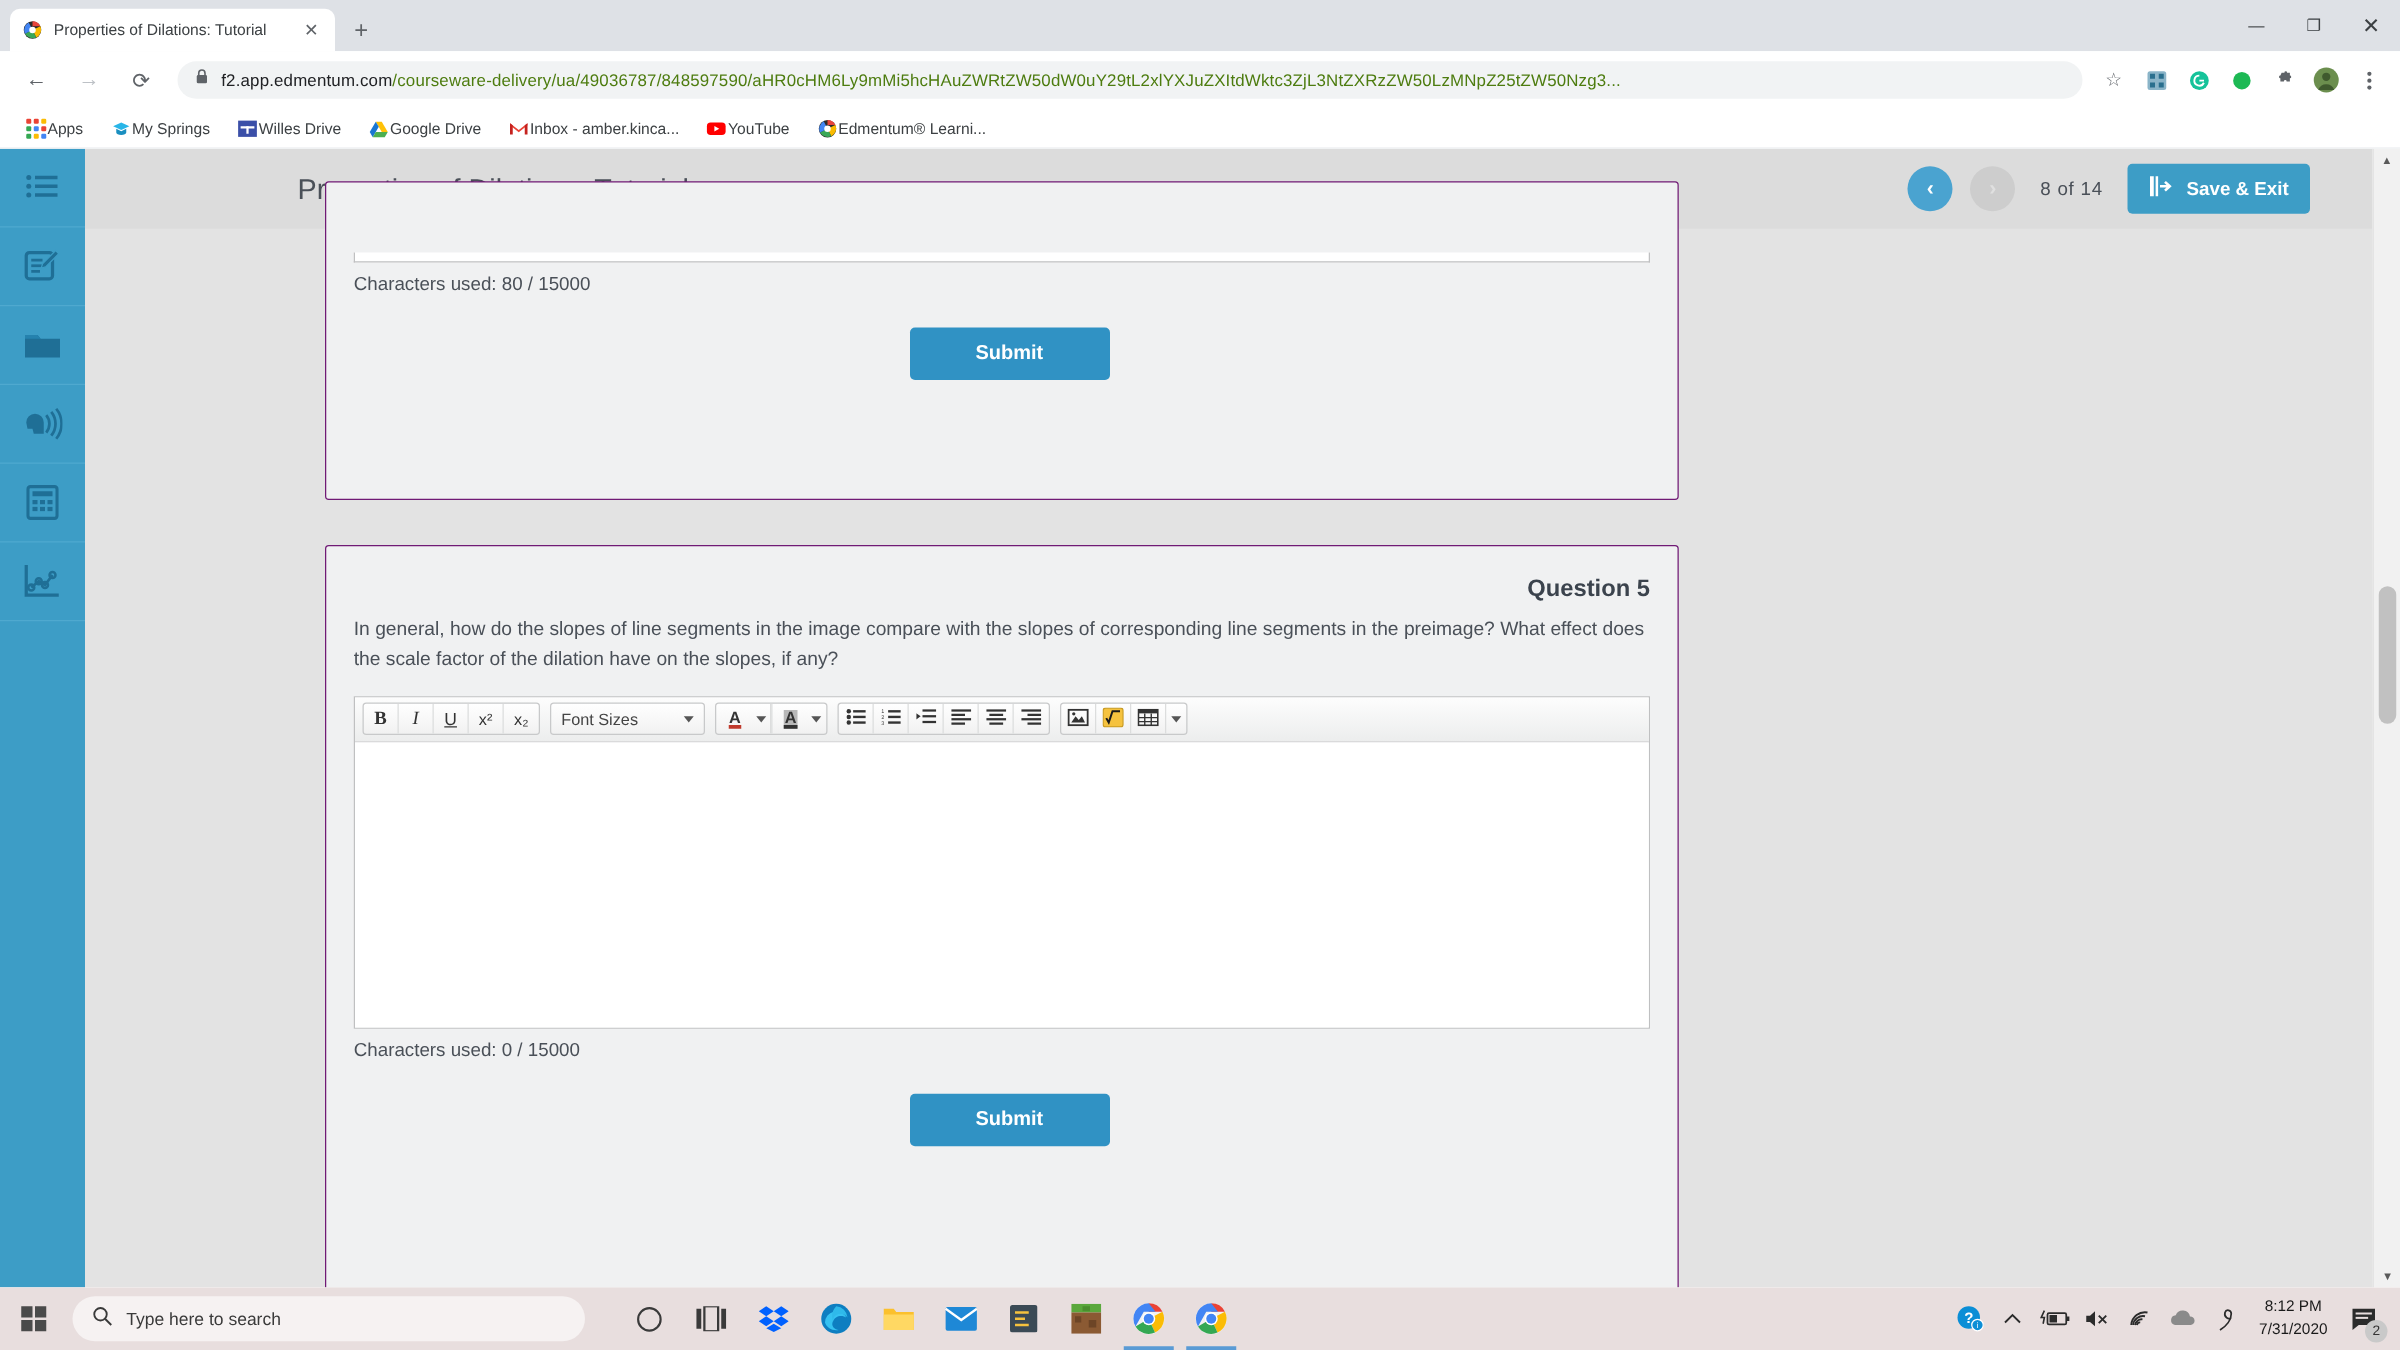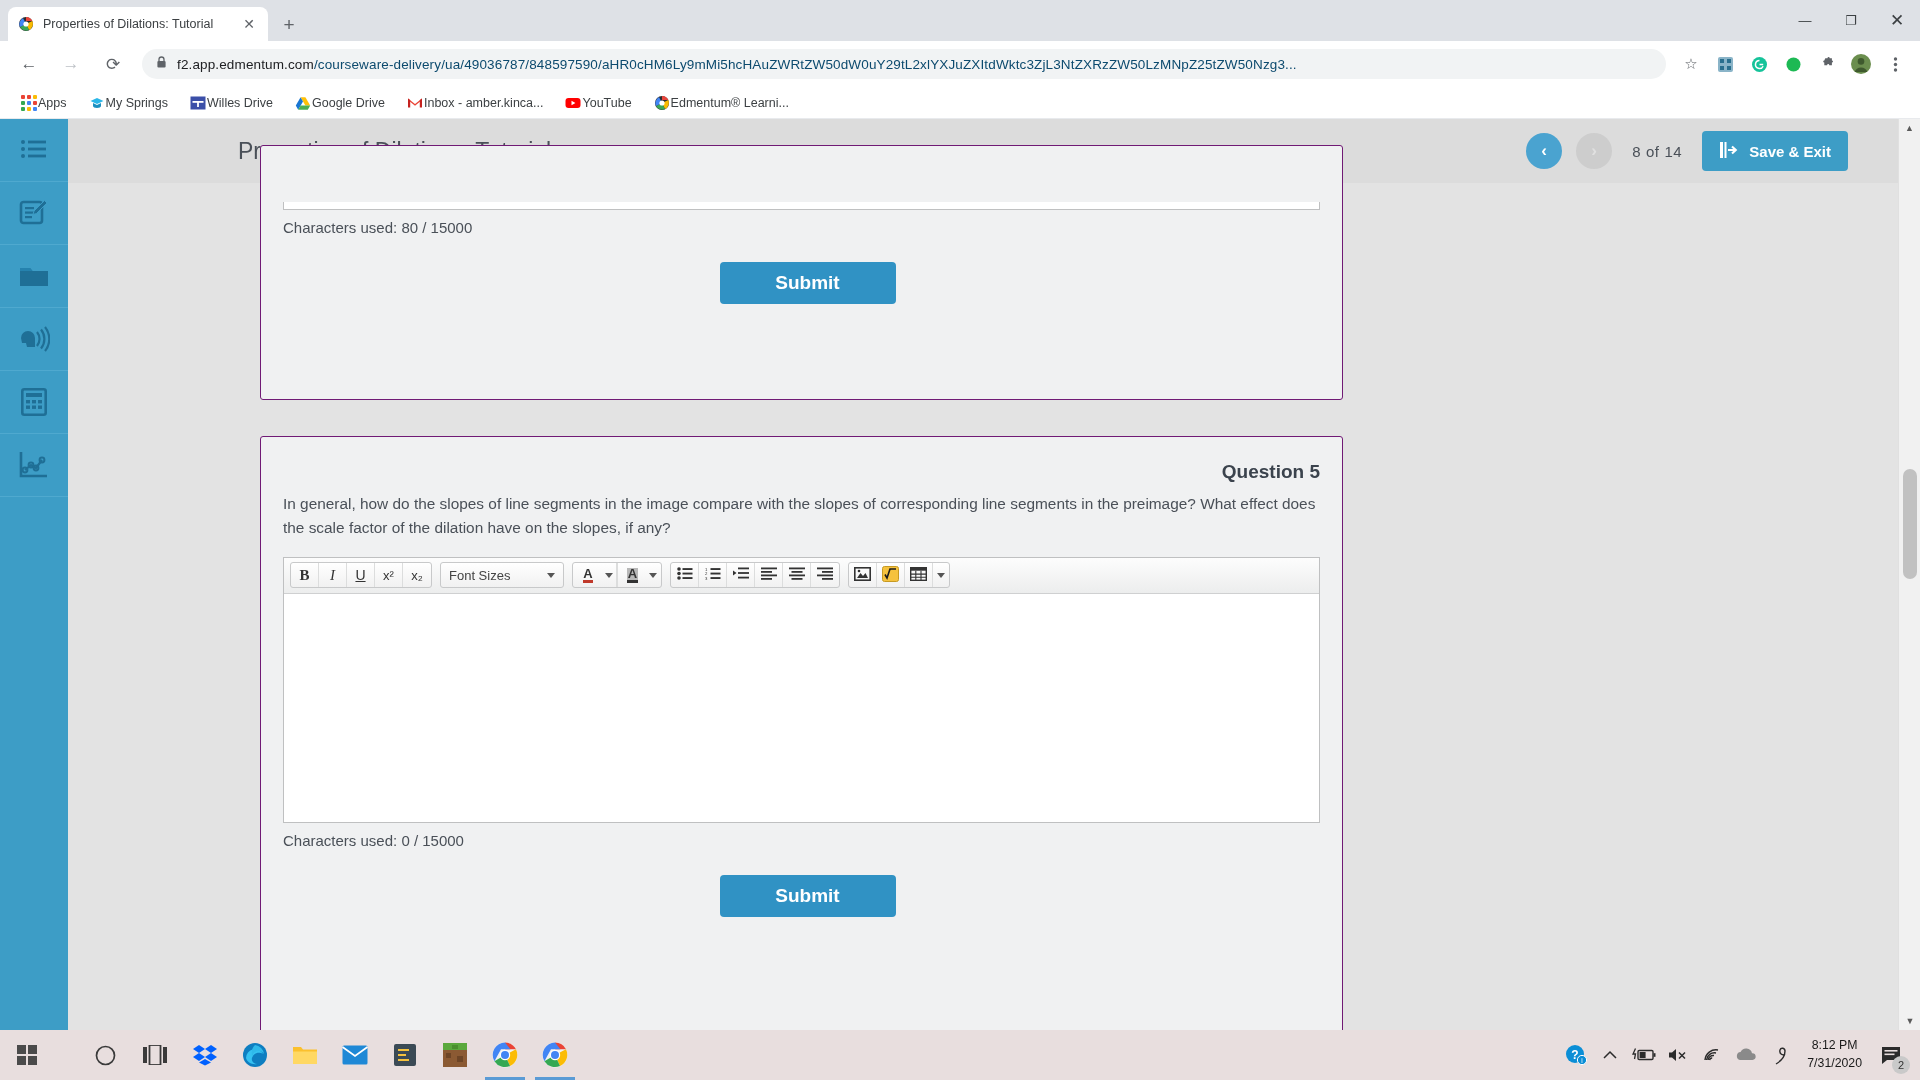--- a/index.html
+++ b/index.html
@@ -61,21 +61,21 @@
   .omnibox {
     flex: 1; height: 30px; background: #f1f3f4; border-radius: 15px;
     display: flex; align-items: center; padding: 0 14px; gap: 10px;
     margin: 0 8px; min-width: 0;
   }
   .lock-icon { flex: 0 0 11px; }
   .url-text {
     font-size: 13.5px; color: #202124; white-space: nowrap;
     overflow: hidden; text-overflow: ellipsis; flex: 1; letter-spacing: 0.01em;
   }
-  .url-text .dim { color: #0c4a6e; }
+  .url-text .dim { color: #4d7c0f; }
   .tb-icon {
     width: 28px; height: 28px; margin: 0 3px;
     display: flex; align-items: center; justify-content: center;
     font-size: 15px; color: #5f6368; flex: 0 0 auto;
   }
 
   .bookmarks-bar {
     position: absolute; top: 87px; left: 0; width: 1920px; height: 32px;
     background: #ffffff; display: flex; align-items: center;
     padding-left: 12px; gap: 0; border-bottom: 1px solid #e8eaed;
@@ -141,23 +141,23 @@
 
   .qcard {
     position: absolute; left: 192px; width: 1083px;
     background: #f0f1f2; border: 1px solid #701a75; border-radius: 3px;
   }
   .chars {
     font-size: 15px; color: #4a5058; margin: 9px 0 0 0;
   }
   .submit-wrap { display: flex; justify-content: center; margin-top: 26px; }
   .submit-btn {
-    background: #3092c4; color: #fff; width: 176px; height: 42px;
+    background: #3092c4; color: #fff; width: 160px; height: 42px;
     border-radius: 4px; display: flex; align-items: center;
-    justify-content: center; font-size: 19px; font-weight: 700; margin-left: 12px;
+    justify-content: center; font-size: 16px; font-weight: 700; margin-left: 12px;
   }
 
   .q-title { font-size: 19px; font-weight: 700; color: #3b434d; text-align: right; }
   .q-text { font-size: 15.4px; color: #4a5058; line-height: 1.55; margin-top: 9px; }
 
   
   .editor { margin-top: 17px; border: 1px solid #bfc0c1; background:#fff; }
   .etoolbar {
     height: 36px; background: linear-gradient(#fdfdfd,#eceded);
     border-bottom: 1px solid #cfd0d1; display: flex; align-items: center;
@@ -644,20 +644,29 @@
 
   <div class="taskbar">
     <div class="start-btn">
       <span class="win-logo">
           <i></i>
           <i></i>
           <i></i>
           <i></i>
         </span>
     </div>
+    <div class="search-box">
+      <span>
+        <svg width="16" height="16" viewBox="0 0 16 16">
+            <circle cx="6.4" cy="6.4" r="5" fill="none" stroke="#3a3a3a" stroke-width="1.5"></circle>
+            <path d="M10.2 10.2 15 15" stroke="#3a3a3a" stroke-width="1.5"></path>
+          </svg>
+      </span>
+      <span class="search-txt">Type here to search</span>
+    </div>
     <div class="tb-apps">
       <div class="tapp">
         <svg width="21" height="21" viewBox="0 0 21 21">
             <circle cx="10.5" cy="10.5" r="9" fill="none" stroke="#3a3a3a" stroke-width="1.7"></circle>
           </svg>
       </div>
       <div class="tapp">
         <svg width="24" height="20" viewBox="0 0 24 20">
             <rect x="0" y="2" width="4" height="16" fill="#3a3a3a"></rect>
             <rect x="6.5" y="0" width="11" height="20" fill="none" stroke="#3a3a3a" stroke-width="1.8"></rect>

